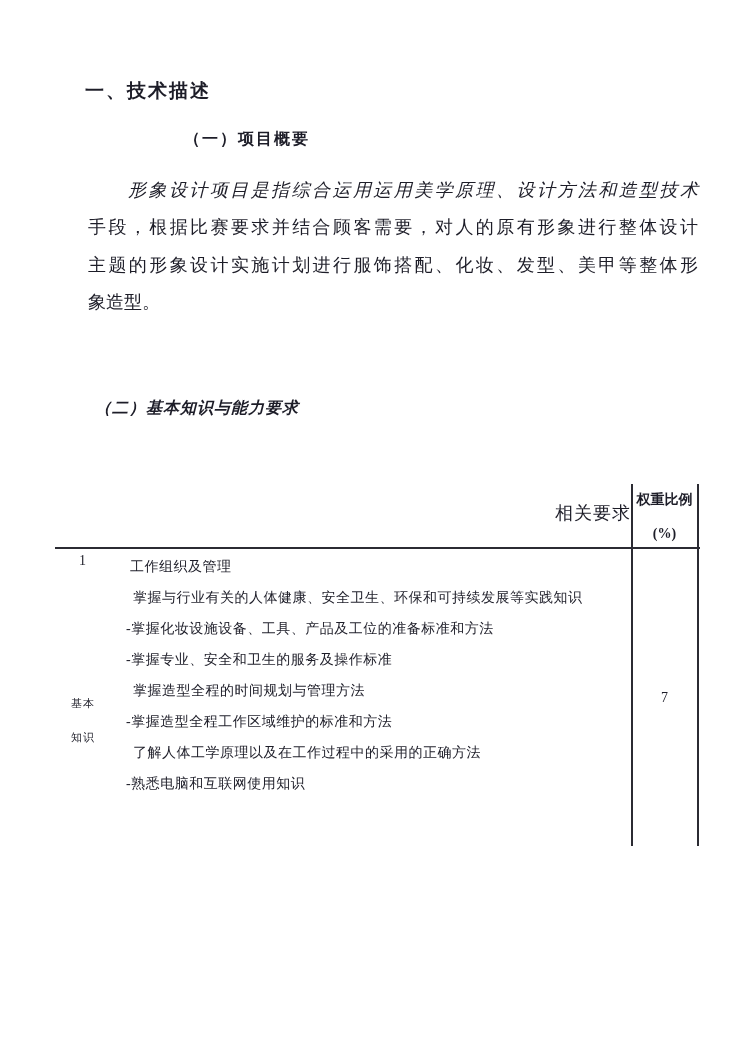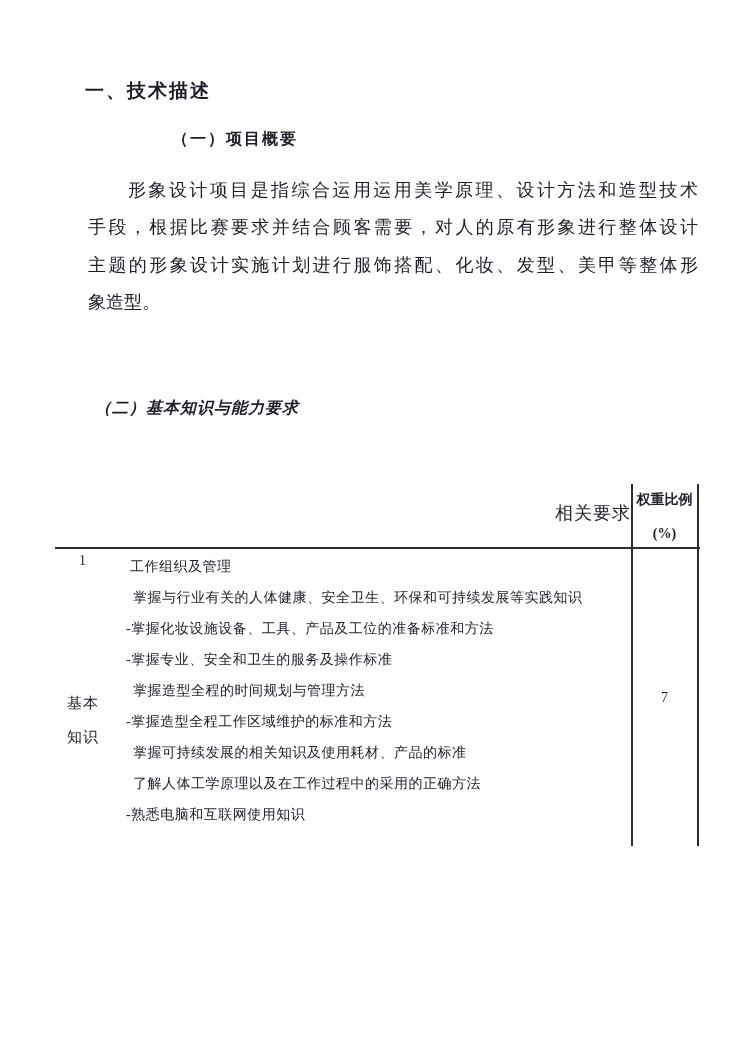--- a/index.html
+++ b/index.html
@@ -8,33 +8,33 @@
     font-family:"Liberation Serif","DejaVu Serif",serif;
     color:#1d1d28;
   }
   .page{position:relative;width:750px;height:846px;background:#ffffff;overflow:hidden;}
 
   .h1{
     position:absolute;left:85px;top:78px;
     font-size:19px;font-weight:bold;letter-spacing:2px;
   }
   .h2{
-    position:absolute;left:172px;top:129px;
+    position:absolute;left:184px;top:129px;
     font-size:16px;font-weight:bold;letter-spacing:2px;
   }
   .para{
     position:absolute;left:88px;top:172px;width:610px;
     font-size:18px;
   }
   .pline{
     line-height:37.3px;height:37.3px;
     text-align:justify;text-align-last:justify;
     white-space:nowrap;
   }
-  .pline.first{padding-left:40px;}
+  .pline.first{padding-left:40px;font-style:italic;}
   .pline.last{text-align:left;text-align-last:left;}
   .h3{
     position:absolute;left:95px;top:398px;
     font-size:16px;font-weight:bold;letter-spacing:1px;font-style:italic;
   }
 
   
   .hline{position:absolute;height:2px;background:#2b2b33;}
   .hline.sep{left:55px;top:547px;width:645px;}
   .hline.bottom{left:55px;top:848px;width:645px;}
@@ -49,21 +49,21 @@
   .th-weight{
     position:absolute;left:632px;top:483px;width:65px;
     text-align:center;font-size:14px;line-height:34px;font-weight:bold;
   }
   .cell-index{
     position:absolute;left:55px;top:553px;width:55px;
     text-align:center;font-size:14px;
   }
   .cell-category{
     position:absolute;left:61px;top:686px;width:44px;
-    text-align:center;font-size:15px;line-height:34px;letter-spacing:1px;font-family:Liberation Serif, serif;
+    text-align:center;font-size:11px;line-height:34px;letter-spacing:1px;font-family:Liberation Serif, serif;
   }
   .cell-content{
     position:absolute;left:126px;top:551px;width:505px;
     font-size:14px;letter-spacing:0.5px;
   }
   .cell-content .line{line-height:31px;height:31px;white-space:nowrap;}
   .cell-content .line.title{padding-left:4px;}
   .cell-content .line.indent{padding-left:7px;}
   .cell-weight{
     position:absolute;left:632px;top:690px;width:65px;
@@ -111,21 +111,20 @@
     <div>知识</div>
   </div>
 
   <div class="cell-content">
     <div class="line title">工作组织及管理</div>
     <div class="line indent">掌握与行业有关的人体健康、安全卫生、环保和可持续发展等实践知识</div>
     <div class="line">-掌握化妆设施设备、工具、产品及工位的准备标准和方法</div>
     <div class="line">-掌握专业、安全和卫生的服务及操作标准</div>
     <div class="line indent">掌握造型全程的时间规划与管理方法</div>
     <div class="line">-掌握造型全程工作区域维护的标准和方法</div>
-    <div class="line indent">掌握可持续发展的相关知识及使用耗材、产品的标准</div>
     <div class="line indent">了解人体工学原理以及在工作过程中的采用的正确方法</div>
     <div class="line">-熟悉电脑和互联网使用知识</div>
   </div>
 
   <div class="cell-weight">7</div>
 
   <div class="page-num">2</div>
 
 </div>
 

